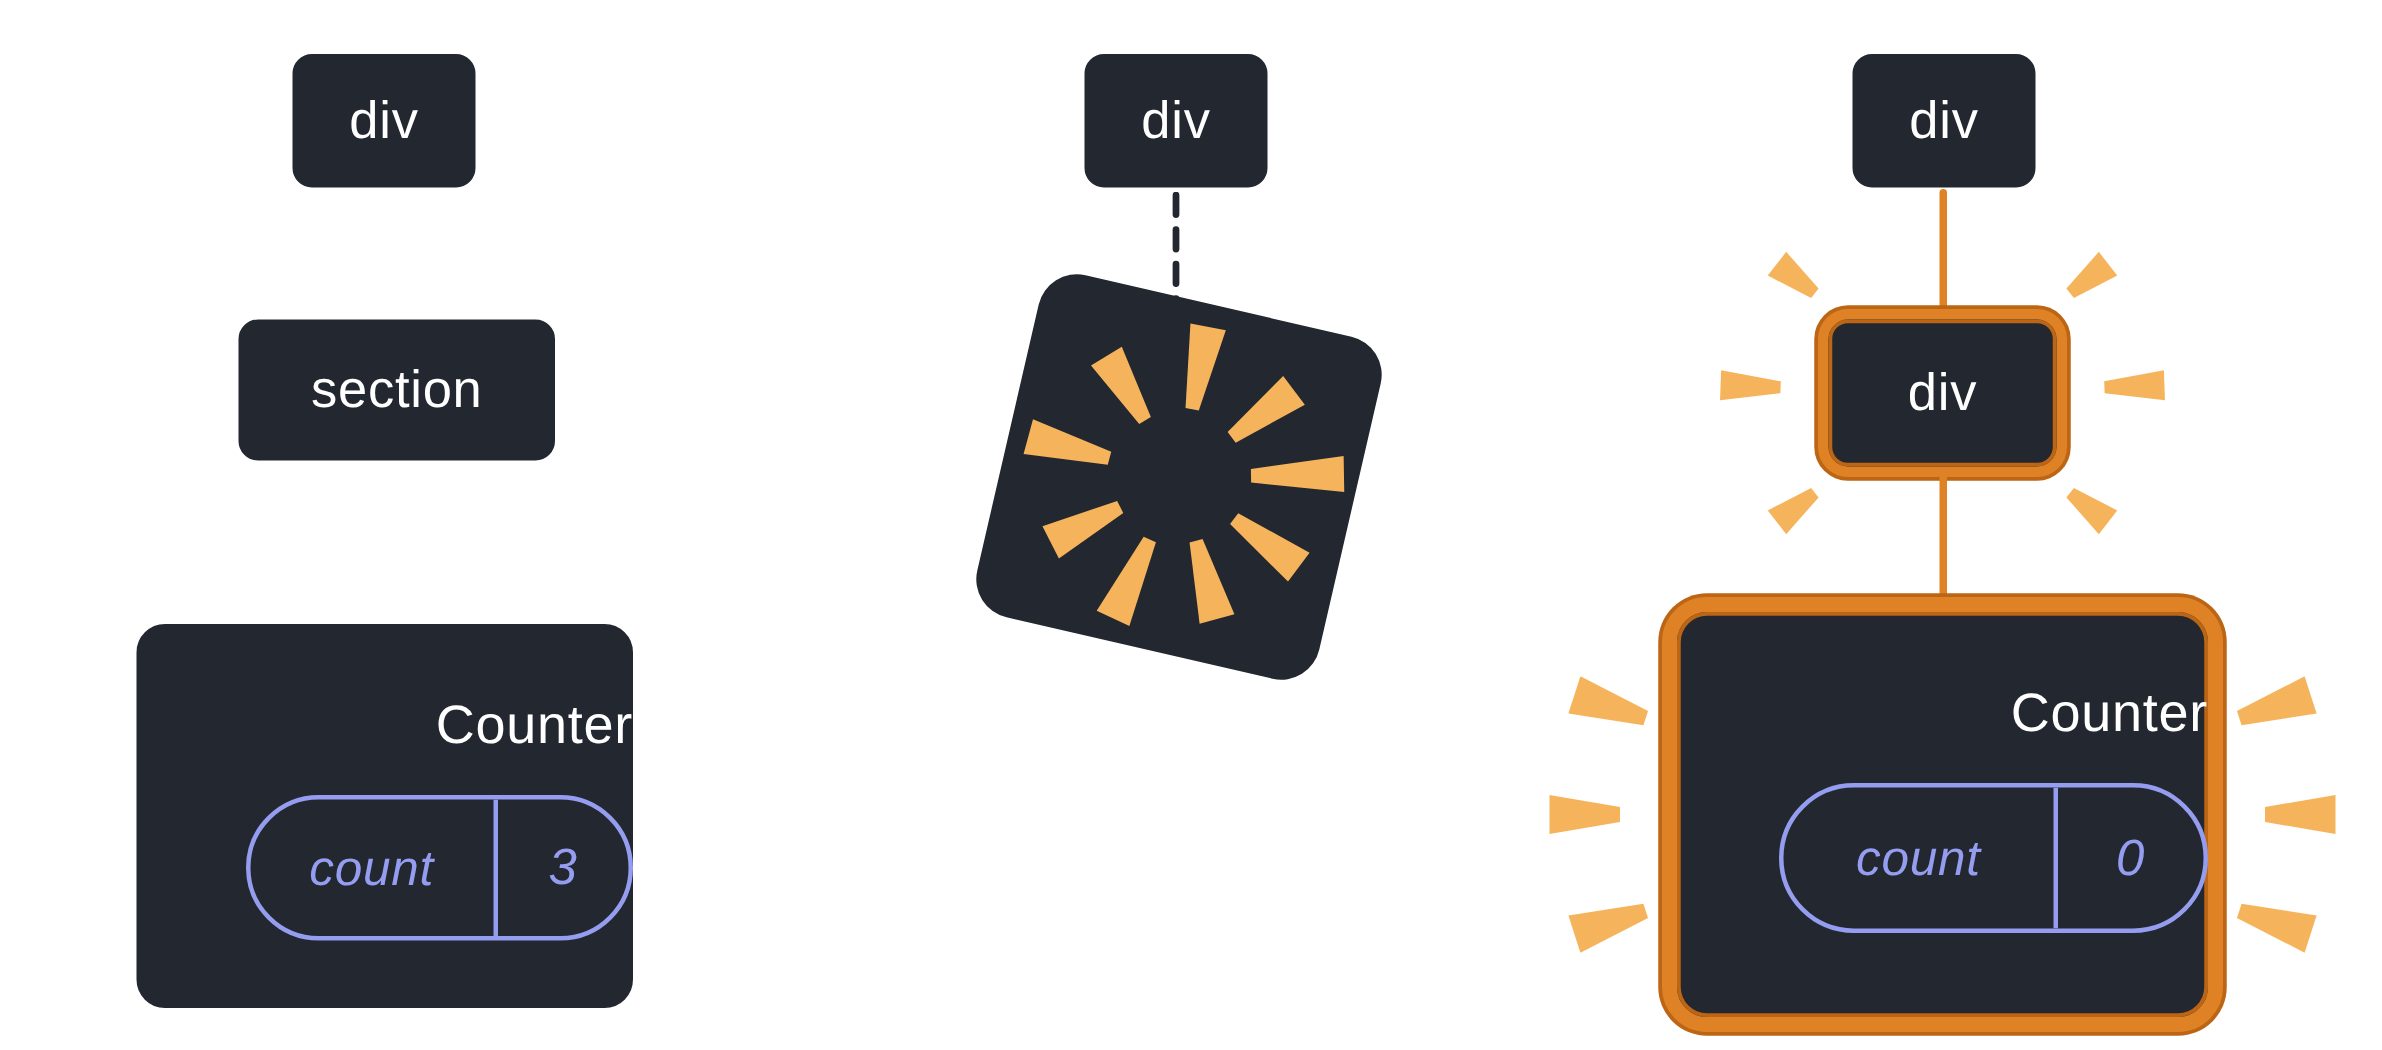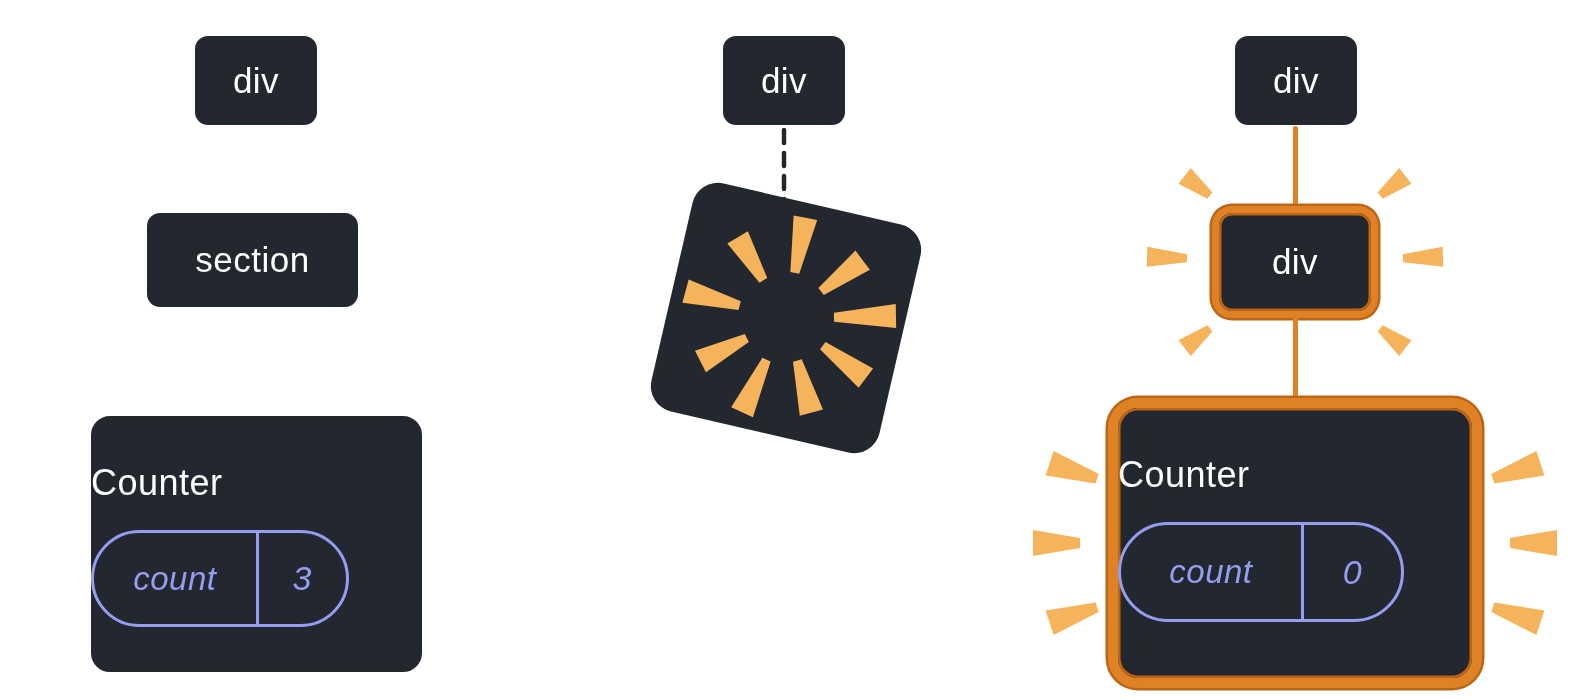--- a/index.html
+++ b/index.html
@@ -56,21 +56,21 @@
   }
   .vline.orange { background: #df8226; }
 
   .component {
     position: absolute;
     background: #23272f;
     border: 3px solid #ffffff;
     border-radius: 22px;
     display: flex;
     flex-direction: column;
-    align-items: flex-start;
+    align-items: flex-end;
     padding-top: 46px;
     gap: 26px;
   }
   .component.highlight {
     border: 10px solid #df8226;
     border-radius: 30px;
     box-shadow: 0 0 0 2.5px #bc6514, inset 0 0 0 2.5px #bc6514;
   }
   .component-title {
     font-size: 36px;
@@ -148,21 +148,21 @@
       </g>
   </svg>
 
   <section>
     <div class="node" style="left:192px;top:33px;width:128px;height:95px">
       <span class="node-label">div</span>
     </div>
 
     <div class="vline" style="left:251px;top:126px;height:86px"></div>
 
-    <div class="node" style="left:144px;top:210px;width:217px;height:100px">
+    <div class="node" style="left:156px;top:210px;width:217px;height:100px">
       <span class="node-label">section</span>
     </div>
 
     <div class="vline" style="left:251px;top:308px;height:107px"></div>
 
     <div class="component" style="left:88px;top:413px;width:337px;height:262px">
       <div class="component-title">Counter</div>
       <div class="pill">
         <span class="cell key">count</span>
         <span class="cell val">3</span>

